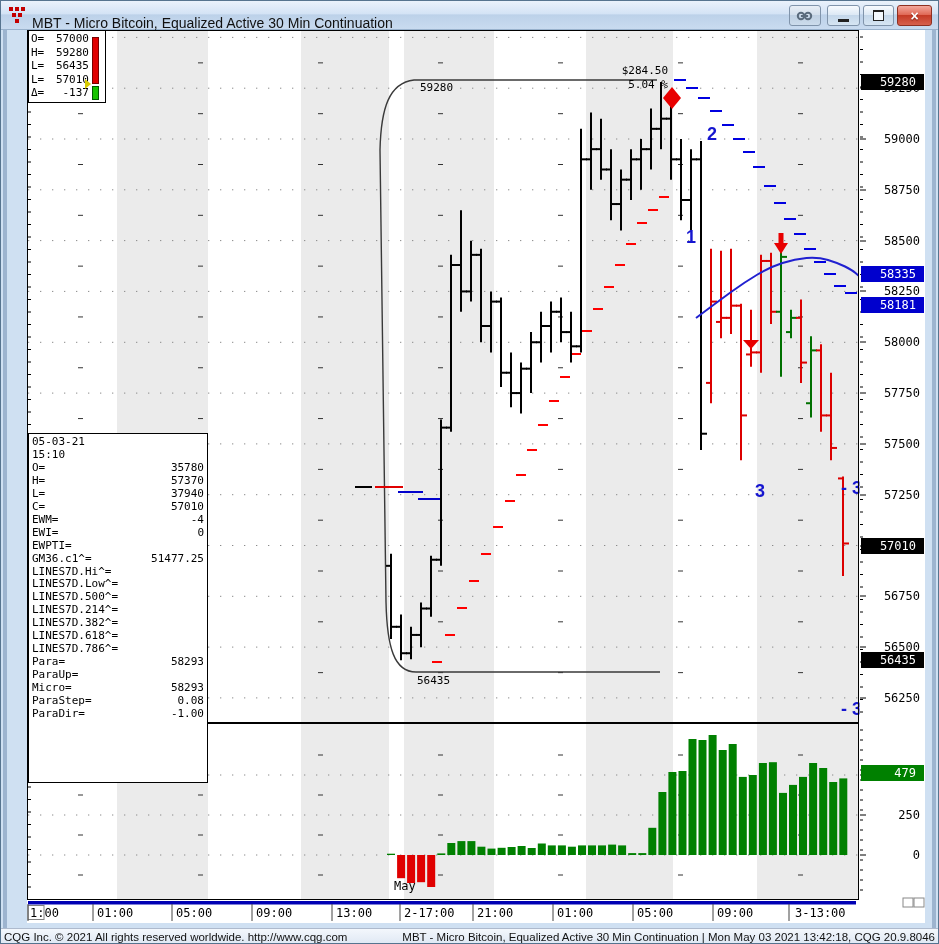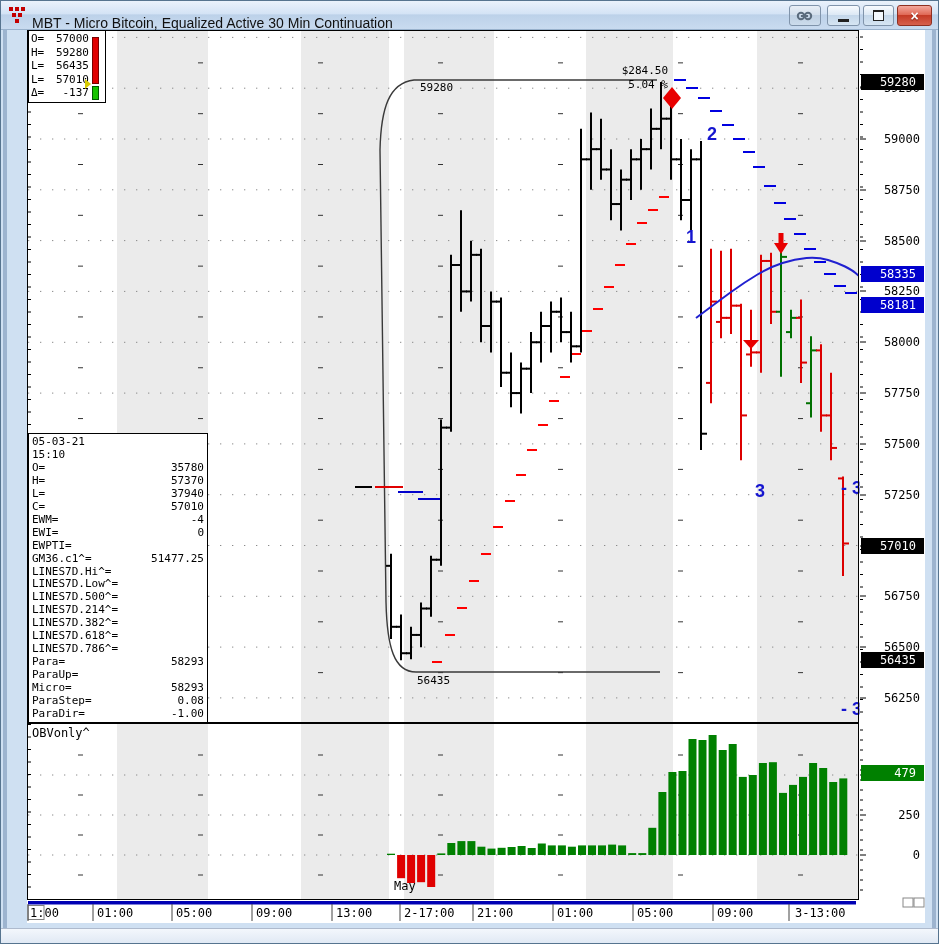--- a/index.html
+++ b/index.html
@@ -27,21 +27,21 @@
   .close-glyph{color:#fff;font-size:14px;font-weight:bold;line-height:1;text-shadow:0 1px 1px #7a2014;}
   .panel-box{position:absolute;background:#fff;border:1px solid #000;z-index:3;
     font-family:"DejaVu Sans Mono",monospace;color:#000;box-sizing:border-box;}
   .quote-box{left:28px;top:30px;width:78px;height:73px;padding:1px 2px;font-size:11px;}
   .q-row{display:flex;width:58px;line-height:13.6px;}
   .q-row .v{margin-left:auto;}
   .candle-red{position:absolute;left:63px;top:6px;width:7px;height:47px;background:#e00000;border:1px solid #7a0000;box-sizing:border-box;}
   .candle-green{position:absolute;left:63px;top:55px;width:7px;height:14px;background:#17c400;border:1px solid #005a00;box-sizing:border-box;}
   .candle-ptr{position:absolute;left:56px;top:48px;width:0;height:0;
     border-top:5px solid transparent;border-bottom:5px solid transparent;border-left:6px solid #d8cc00;}
-  .study-box{left:28px;top:433px;width:180px;height:290px;padding:2px 3px;font-size:11px;}
+  .study-box{left:28px;top:433px;width:180px;height:350px;padding:2px 3px;font-size:11px;}
   .s-row{display:flex;line-height:12.95px;white-space:pre;}
   .s-row .v{margin-left:auto;}
   .statusbar{position:absolute;left:0;right:0;bottom:0;height:15px;z-index:8;
     background:linear-gradient(#f3f7fc,#dfe8f4);border-top:1px solid #aebacd;
     display:flex;justify-content:space-between;align-items:center;padding:0 4px;font-size:11.5px;color:#111;}
   svg.chart{position:absolute;left:0;top:0;z-index:1;}
 </style>
 </head>
 <body>
 
@@ -750,13 +750,15 @@
     <div class="s-row"><span>LINES7D.618^=</span><span class="v"></span></div>
     <div class="s-row"><span>LINES7D.786^=</span><span class="v"></span></div>
     <div class="s-row"><span>Para=</span><span class="v">58293</span></div>
     <div class="s-row"><span>ParaUp=</span><span class="v"></span></div>
     <div class="s-row"><span>Micro=</span><span class="v">58293</span></div>
     <div class="s-row"><span>ParaStep=</span><span class="v">0.08</span></div>
     <div class="s-row"><span>ParaDir=</span><span class="v">-1.00</span></div>
   </div>
 
 <div class="statusbar">
+  <span>CQG Inc. © 2021 All rights reserved worldwide. http://www.cqg.com</span>
+  <span>MBT - Micro Bitcoin, Equalized Active 30 Min Continuation | Mon May 03 2021 13:42:18, CQG 20.9.8046</span>
 </div>
 
 </body></html>

